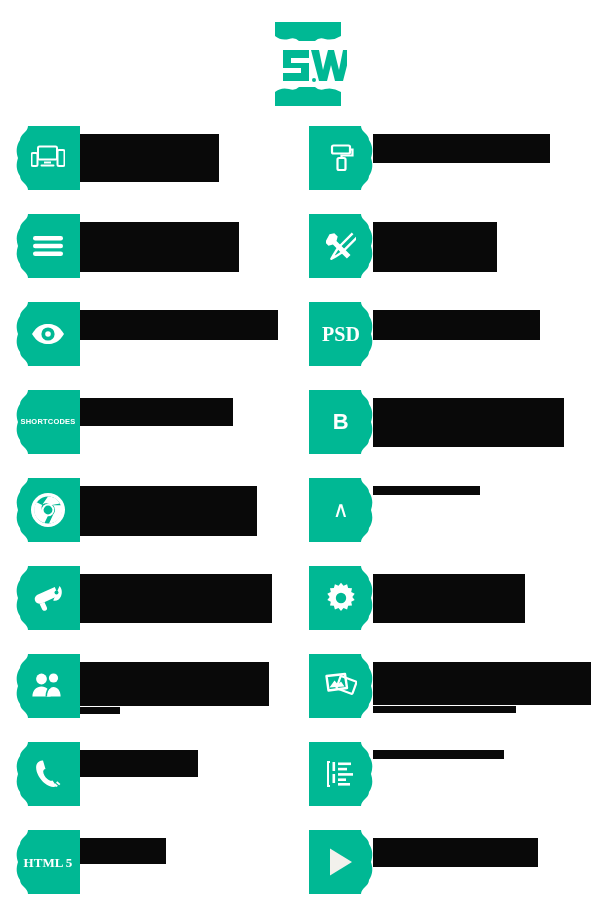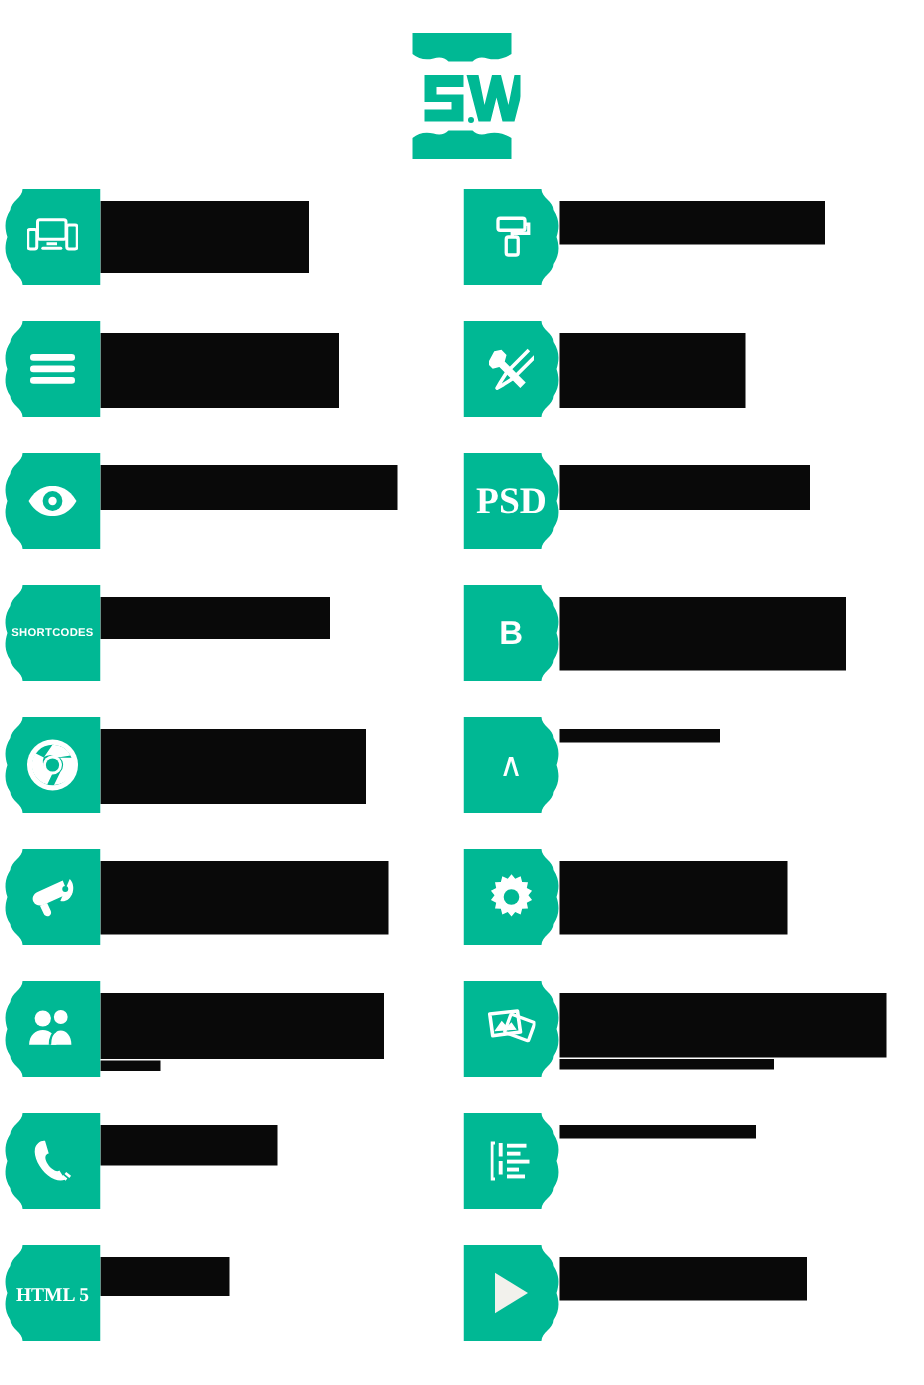--- a/index.html
+++ b/index.html
@@ -45,21 +45,21 @@
     height: 88px;
     margin-bottom: 0;
   }
   .col {
     width: 308px;
     height: 88px;
     display: flex;
     align-items: flex-start;
     box-sizing: border-box;
   }
-  .col.left  { padding-left: 3px; }
+  .col.left  { padding-left: 16px; }
   .col.right { padding-left: 318px; }
   .col.right { padding-left: 0; }
   .col.right .item { margin-left: 1px; }
 
   .item {
     display: flex;
     align-items: flex-start;
     gap: 0;
   }
 
@@ -89,21 +89,21 @@
   }
   .badge svg.glyph-svg { display:block; }
 
   .badge-text {
     font-weight: bold;
     color: #fff;
     line-height: 1;
     text-align: center;
     letter-spacing: .5px;
   }
-  .badge-text.psd   { font-family: "Liberation Serif", serif; font-size: 25px; letter-spacing:0; }
+  .badge-text.psd   { font-family: "Liberation Serif", serif; font-size: 20px; letter-spacing:0; }
   .badge-text.html5 { font-family: "Liberation Serif", serif; font-size: 13px; letter-spacing:0;text-align:right; }
   .badge-text.b     { font-family: "Liberation Sans", sans-serif; font-size: 22px; }
   .badge-text.caret { font-family: "Liberation Sans", sans-serif; font-size: 22px; font-weight: normal; }
   .badge-text.shortcodes { font-size: 7.5px; letter-spacing:.2px; }
 
   
   .labels {
     padding-top: 8px;
     display: flex;
     flex-direction: column;

